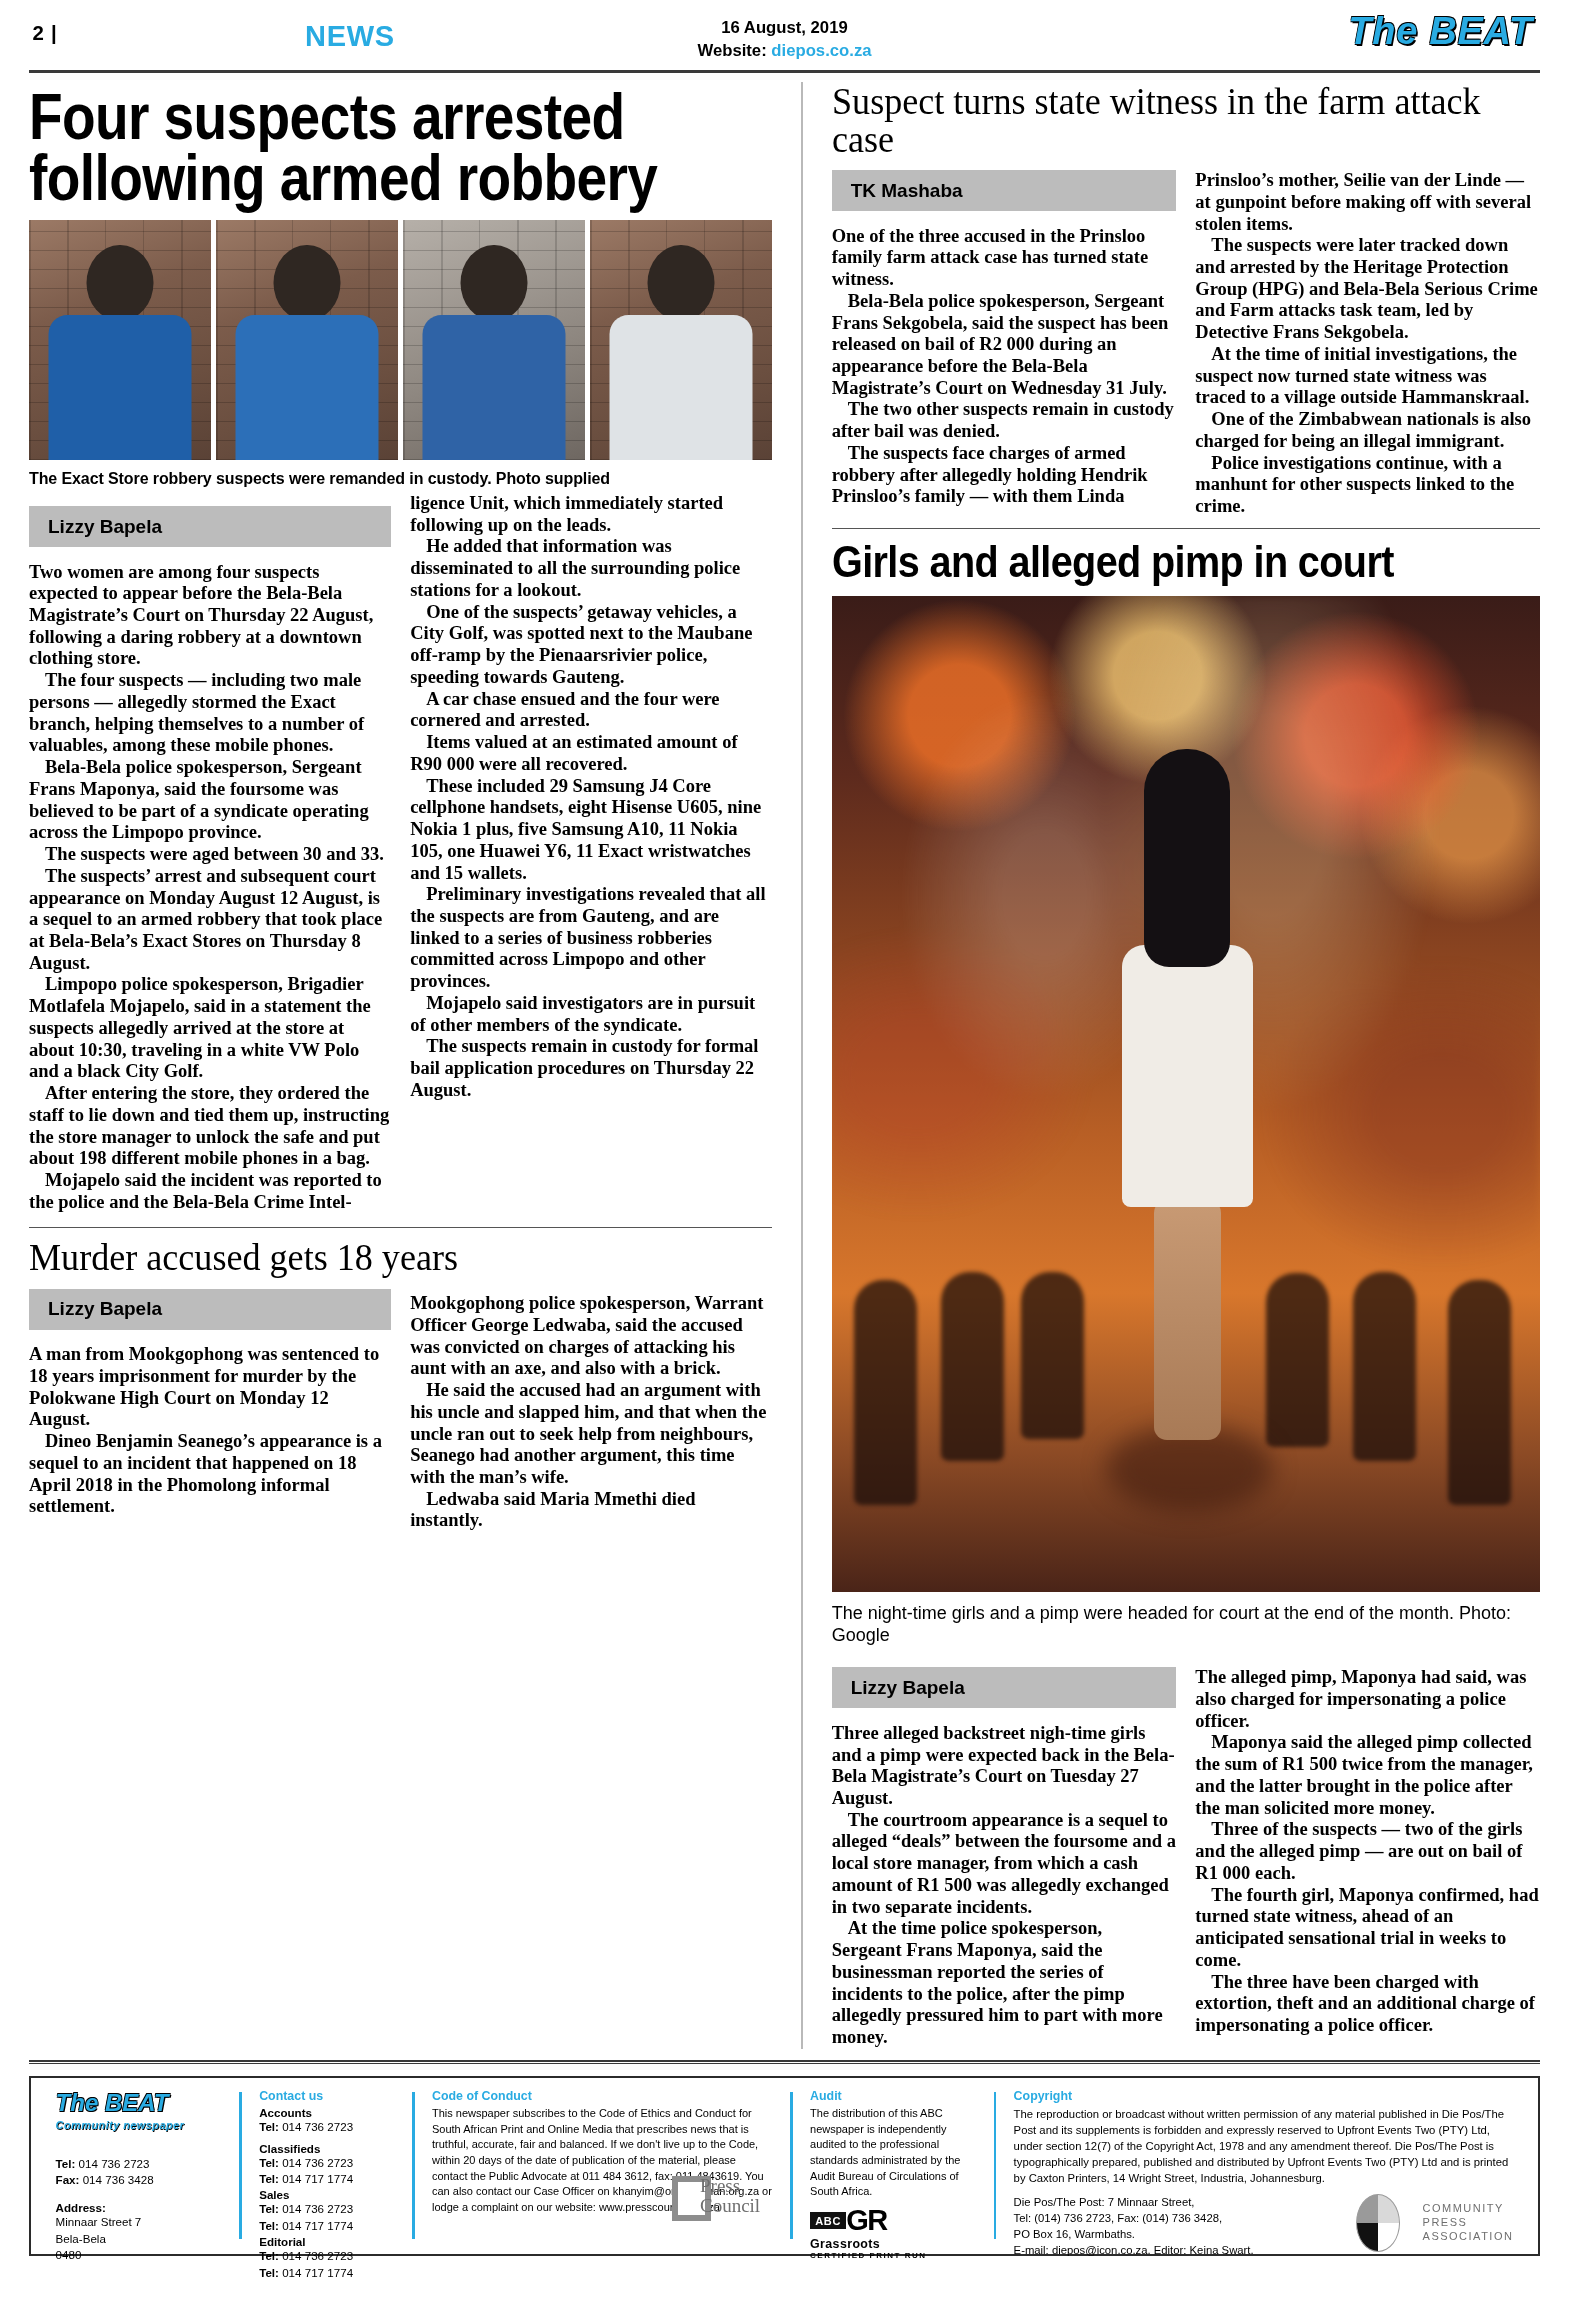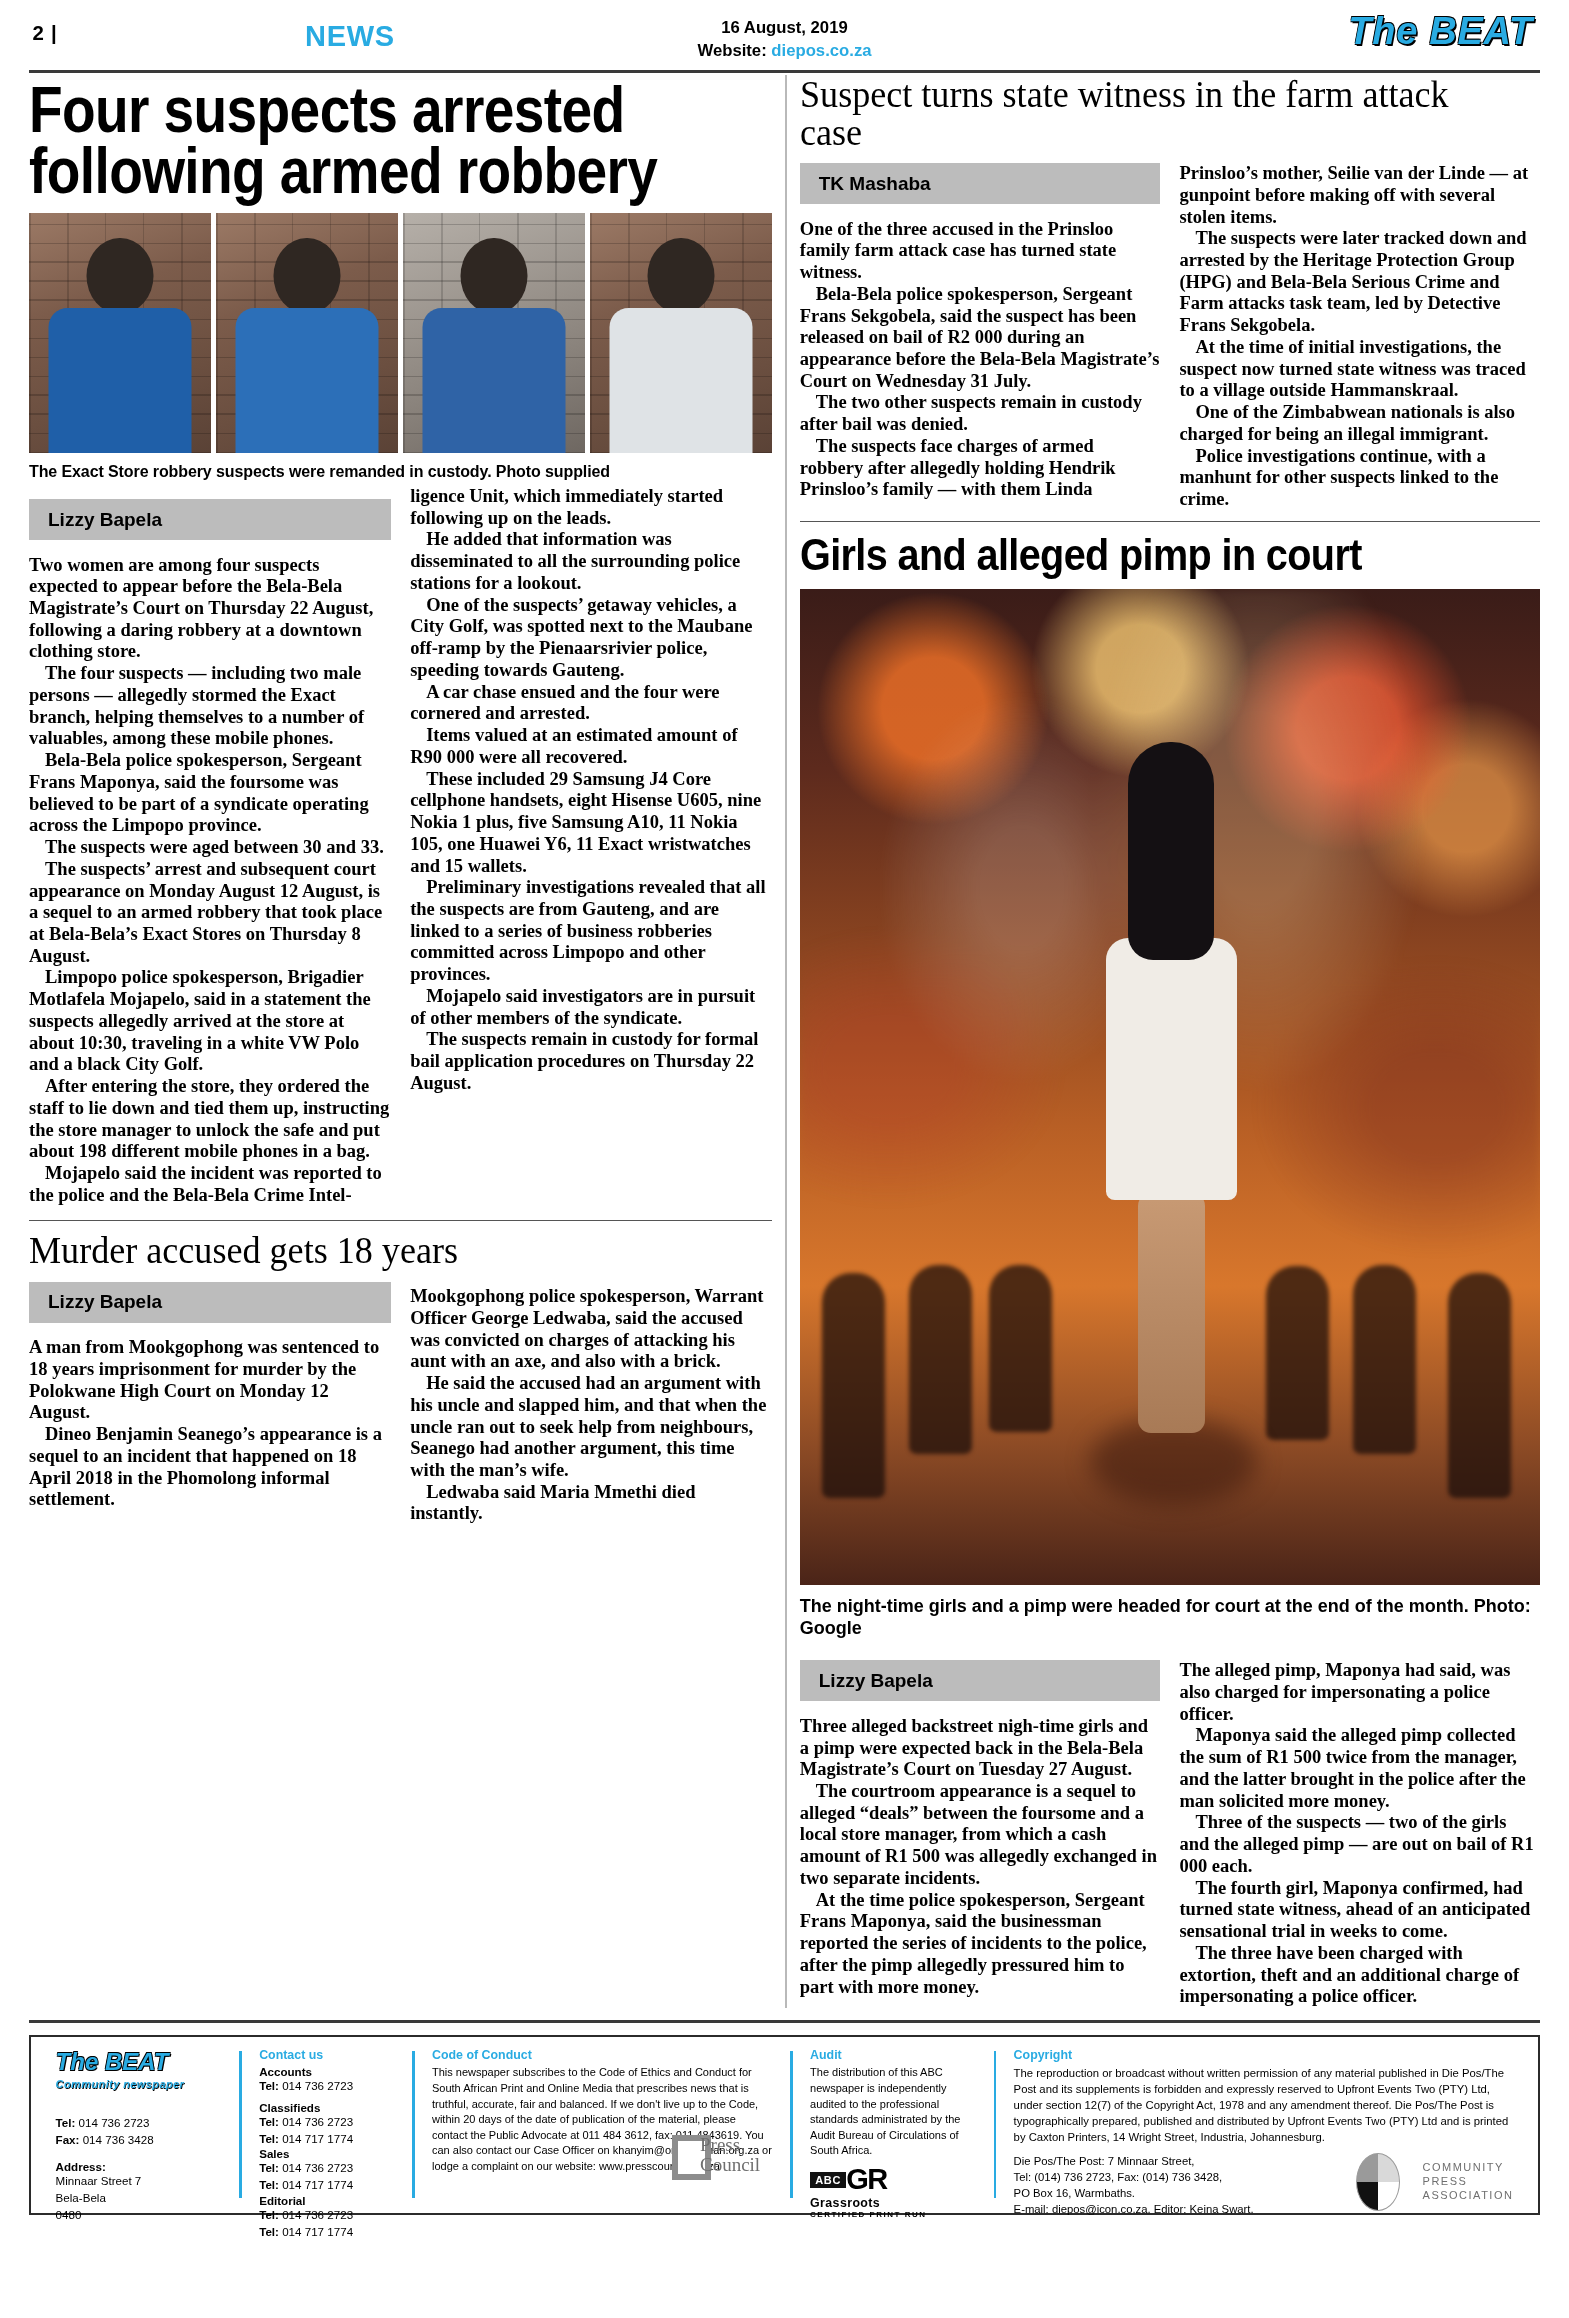--- a/index.html
+++ b/index.html
@@ -24,21 +24,21 @@
     position:absolute; right:7.3px; top:10.2px;
     font-family:"Liberation Sans", sans-serif;
     font-size:38px; font-weight:bold; font-style:italic;
     color:#29ABE2;
     text-shadow: 1.5px 1.5px 0 #000, -0.7px -0.7px 0 #000, 0.7px -0.7px 0 #000, -0.7px 0.7px 0 #000;
     letter-spacing:0.7px;
   }
   .rule-head { border-top:2.2px solid #3a3a3a; border-bottom:0.7px solid #3a3a3a; height:3.6px; margin-top:2.9px; }
 
   
-  .body-wrap { display:flex; gap:0; margin-top:2px; }
+  .body-wrap { display:flex; gap:16px; margin-top:9px; }
   .col-left { width:756px; }
   .vdiv { width:1.5px; background:#b9b9b9; margin:0 13px; align-self:stretch; }
   .col-right { width:756px; }
 
   
   h1.lead-head {
     font-family:"Liberation Sans", sans-serif;
     font-weight:bold; font-size:64px; line-height:0.96;
     letter-spacing:-0.7px; margin:4.4px 0 0 0;
     transform:scaleX(0.86); transform-origin:left center;
@@ -129,21 +129,21 @@
   .murder-photo { width:538px; height:349px; position:relative; overflow:hidden;
      background:linear-gradient(175deg,#f2ecd8 0%,#e8dfc6 40%,#d9cfb4 100%); }
   .mp-man { position:absolute; bottom:0; }
   .mp-head { width:87px; height:102px; border-radius:44px/51px; background:#3a2a20; margin:0 auto; }
   .mp-body { width:189px; height:167px; border-radius:26px 26px 0 0; }
 
   .side-cap { font-family:"Liberation Sans", sans-serif; font-weight:bold;
               font-size:16px; line-height:1.25; }
 
   
-  .cap-wide { font-family:"Liberation Sans", sans-serif; font-weight:bold;
+  .cap-wide { font-family:"Liberation Sans", sans-serif; font-weight:normal;
               font-size:18px; line-height:1.25; margin:10.2px 0 0 0; }
 
   
   .footer { margin-top:10.2px; border:2.2px solid #2b2b2b; display:flex; padding:11.6px 13px; gap:0; height:180px; }
   .fcol { padding:0 11.6px; }
   .fdiv { width:2.9px; background:#29ABE2; margin:2.9px 5.8px; }
   .f1 { width:218px; }
   .f2 { width:182px; }
   .f3 { width:364px; }
   .f4 { width:218px; }

